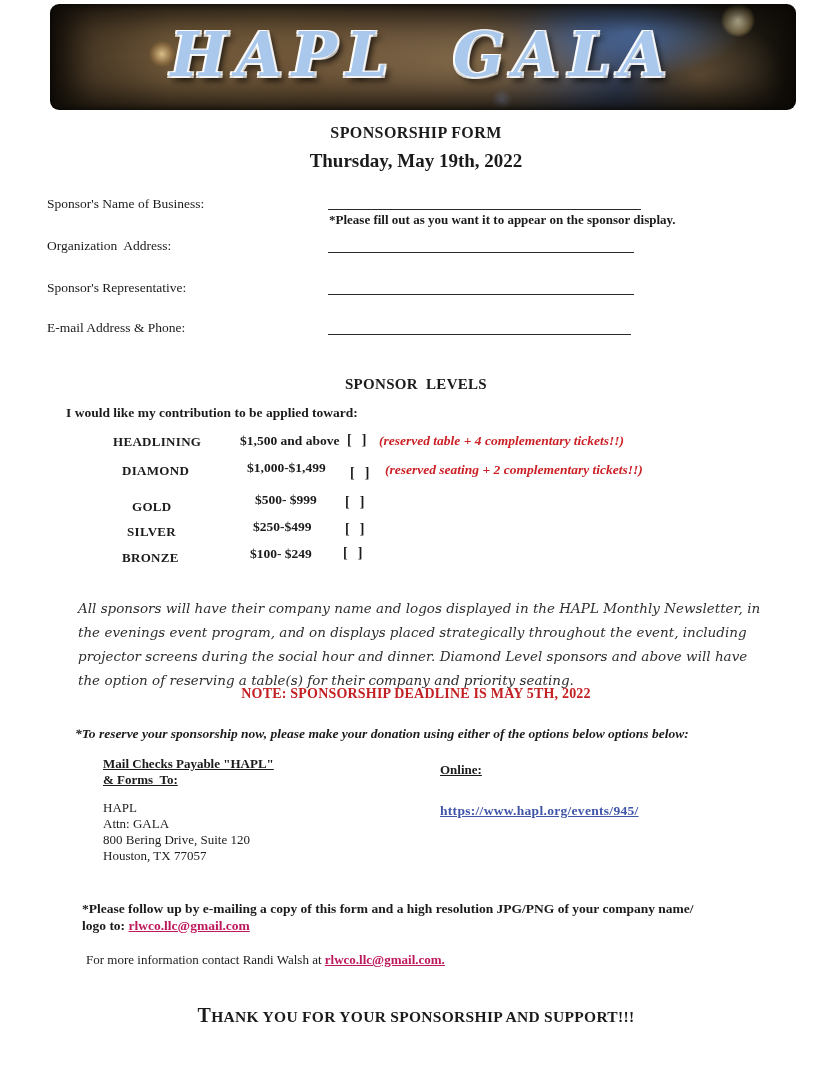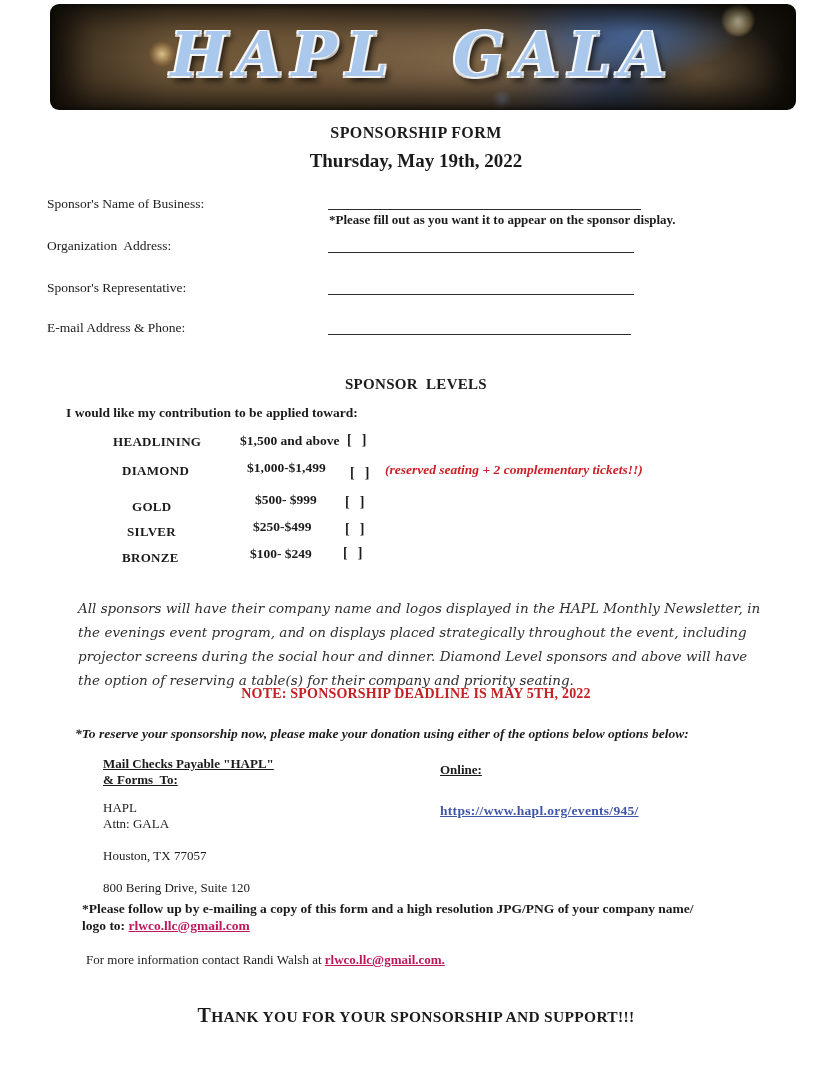--- a/index.html
+++ b/index.html
@@ -86,20 +86,21 @@
 
   <span class="abs lbl" style="left:47px;top:320px">E-mail Address &amp; Phone:</span>
   <div class="abs iline" style="left:328px;top:318px;width:303px"></div>
 
   <div class="abs ctr lv-head">SPONSOR  LEVELS</div>
   <div class="abs lv-intro">I would like my contribution to be applied toward:</div>
 
   <span class="abs lv-name" style="left:113px;top:434px">HEADLINING</span>
   <span class="abs lv-amt" style="left:240px;top:433px">$1,500 and above</span>
   <span class="abs cb" style="left:347px;top:432px">[  ]</span>
+  <span class="abs lv-perk" style="left:379px;top:433px">(reserved table + 4 complementary tickets!!)</span>
 
   <span class="abs lv-name" style="left:122px;top:463px">DIAMOND</span>
   <span class="abs lv-amt" style="left:247px;top:460px">$1,000-$1,499</span>
   <span class="abs cb" style="left:350px;top:465px">[  ]</span>
   <span class="abs lv-perk" style="left:385px;top:462px">(reserved seating + 2 complementary tickets!!)</span>
 
   <span class="abs lv-name" style="left:132px;top:499px">GOLD</span>
   <span class="abs lv-amt" style="left:255px;top:492px">$500- $999</span>
   <span class="abs cb" style="left:345px;top:494px">[  ]</span>
 
@@ -114,21 +115,21 @@
   <div class="abs desc">All sponsors will have their company name and logos displayed in the HAPL Monthly Newsletter, in the evenings event program, and on displays placed strategically throughout the event, including projector screens during the social hour and dinner. Diamond Level sponsors and above will have the option of reserving a table(s) for their company and priority seating.</div>
 
   <div class="abs ctr deadline">NOTE: SPONSORSHIP DEADLINE IS MAY 5TH, 2022</div>
 
   <div class="abs reserve">*To reserve your sponsorship now, please make your donation using either of the options below options below:</div>
 
   <span class="abs mail-h" style="top:756px">Mail Checks Payable "HAPL"</span>
   <span class="abs mail-h" style="top:772px">&amp; Forms  To:</span>
   <span class="abs addr" style="top:800px">HAPL</span>
   <span class="abs addr" style="top:816px">Attn: GALA</span>
-  <span class="abs addr" style="top:880px">800 Bering Drive, Suite 120</span>
+  <span class="abs addr" style="top:832px">800 Bering Drive, Suite 120</span>
   <span class="abs addr" style="top:848px">Houston, TX 77057</span>
 
   <span class="abs on-h">Online:</span>
   <a class="abs on-link">https://www.hapl.org/events/945/</a>
 
   <div class="abs followup">
     <span>*Please follow up by e-mailing a copy of this form and a high resolution  JPG/PNG of your company name/</span><br>
     <span>logo to: </span><a class="email-link">rlwco.llc@gmail.com</a>
   </div>
 

